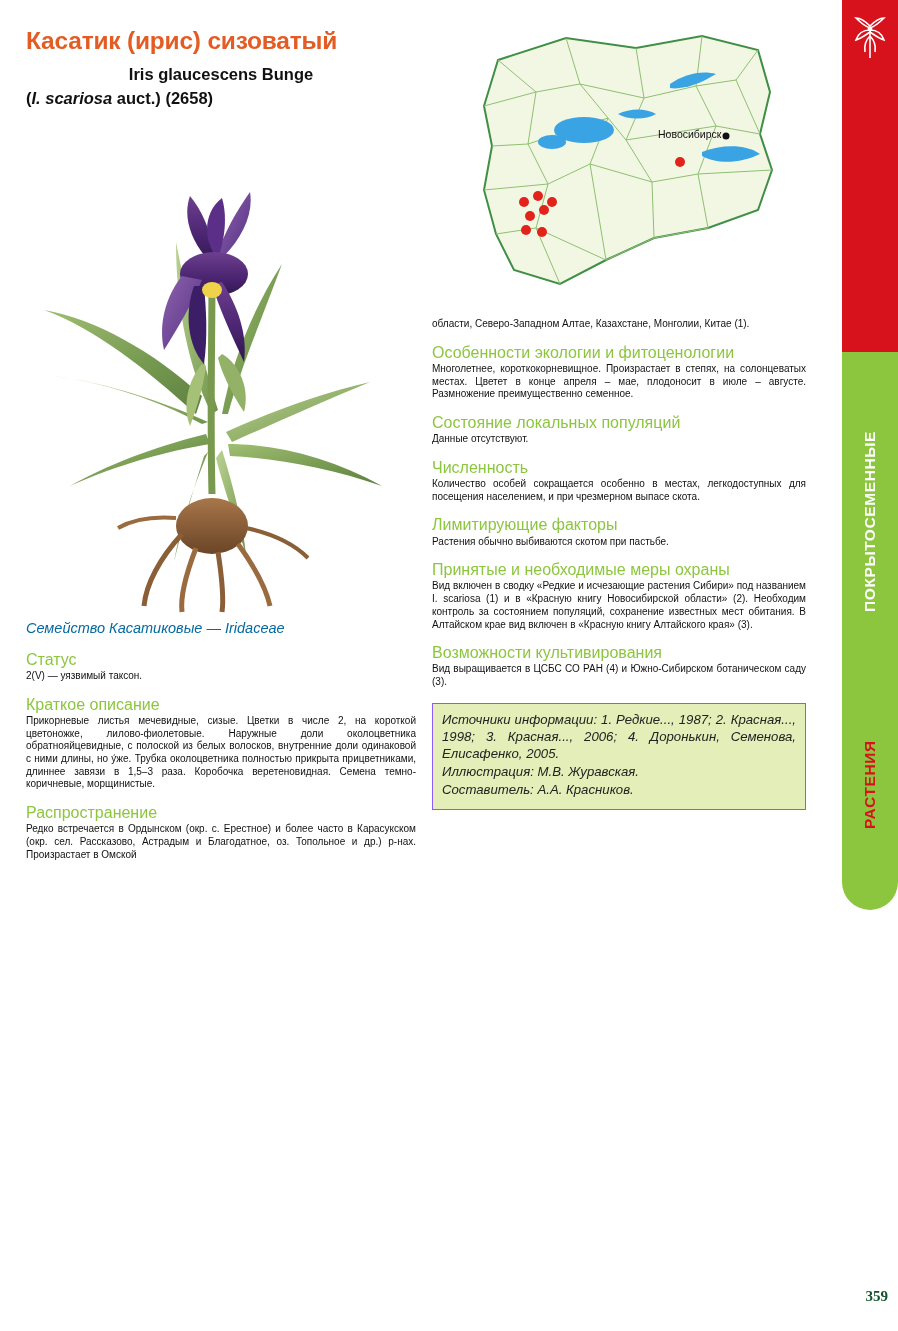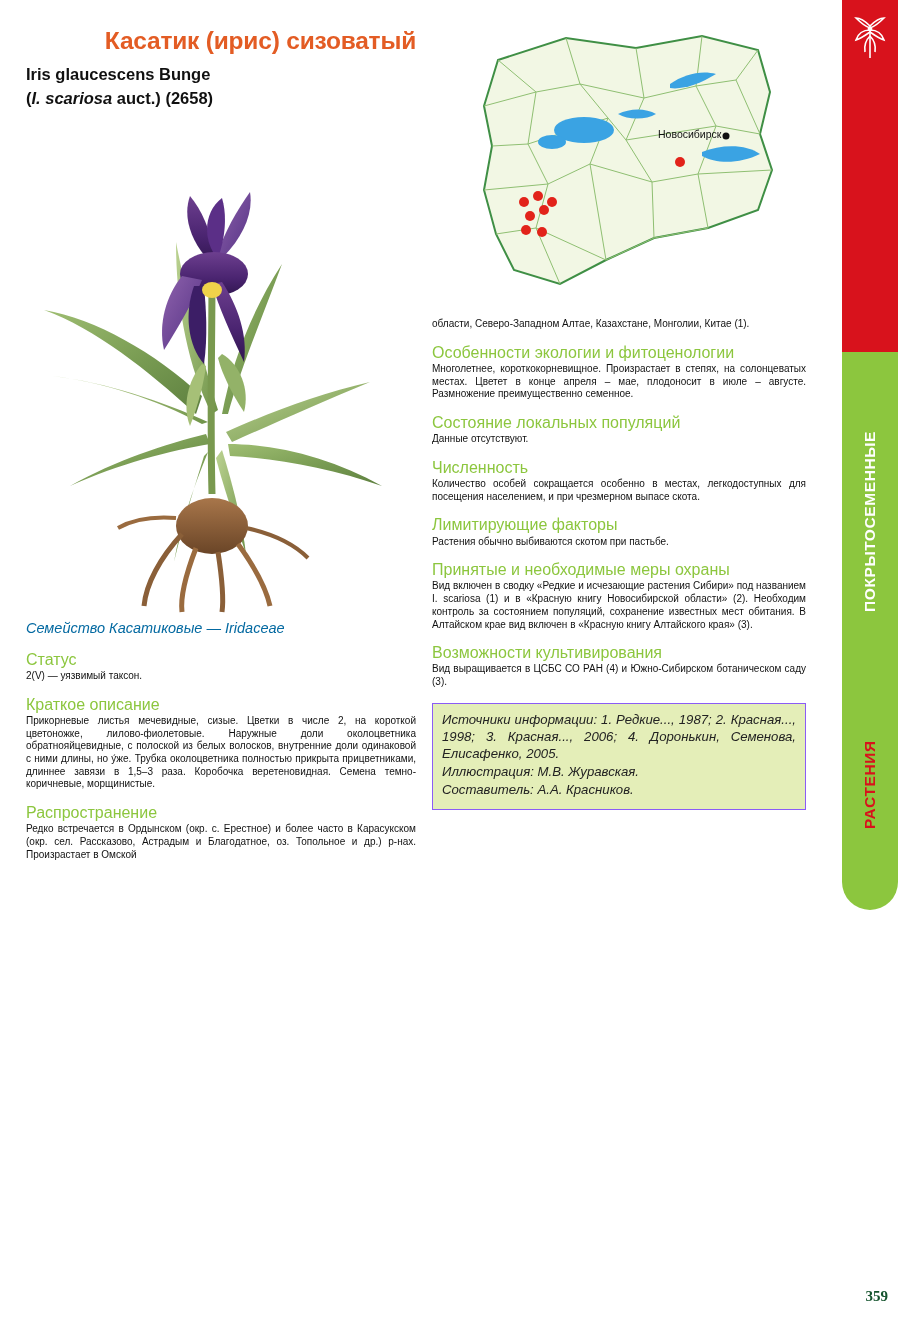--- a/index.html
+++ b/index.html
@@ -108,27 +108,27 @@
     top: 28px;
     width: 390px;
   }
   .title-main {
     color: #e35c24;
     font-size: 24.5px;
     font-weight: bold;
     letter-spacing: -.2px;
     margin: 0 0 10px 0;
     line-height: 1.1;
-    text-align: right;
   }
   .title-latin {
     font-size: 16.5px;
     font-weight: bold;
     color: #111;
     margin: 0 0 5px 0;
+    text-align: center;
   }
   .title-latin2 {
     font-size: 16.5px;
     font-weight: bold;
     color: #111;
     margin: 0 0 6px 0;
   }
   .title-latin2 i { font-style: italic; }
 
   .plant-illustration {

